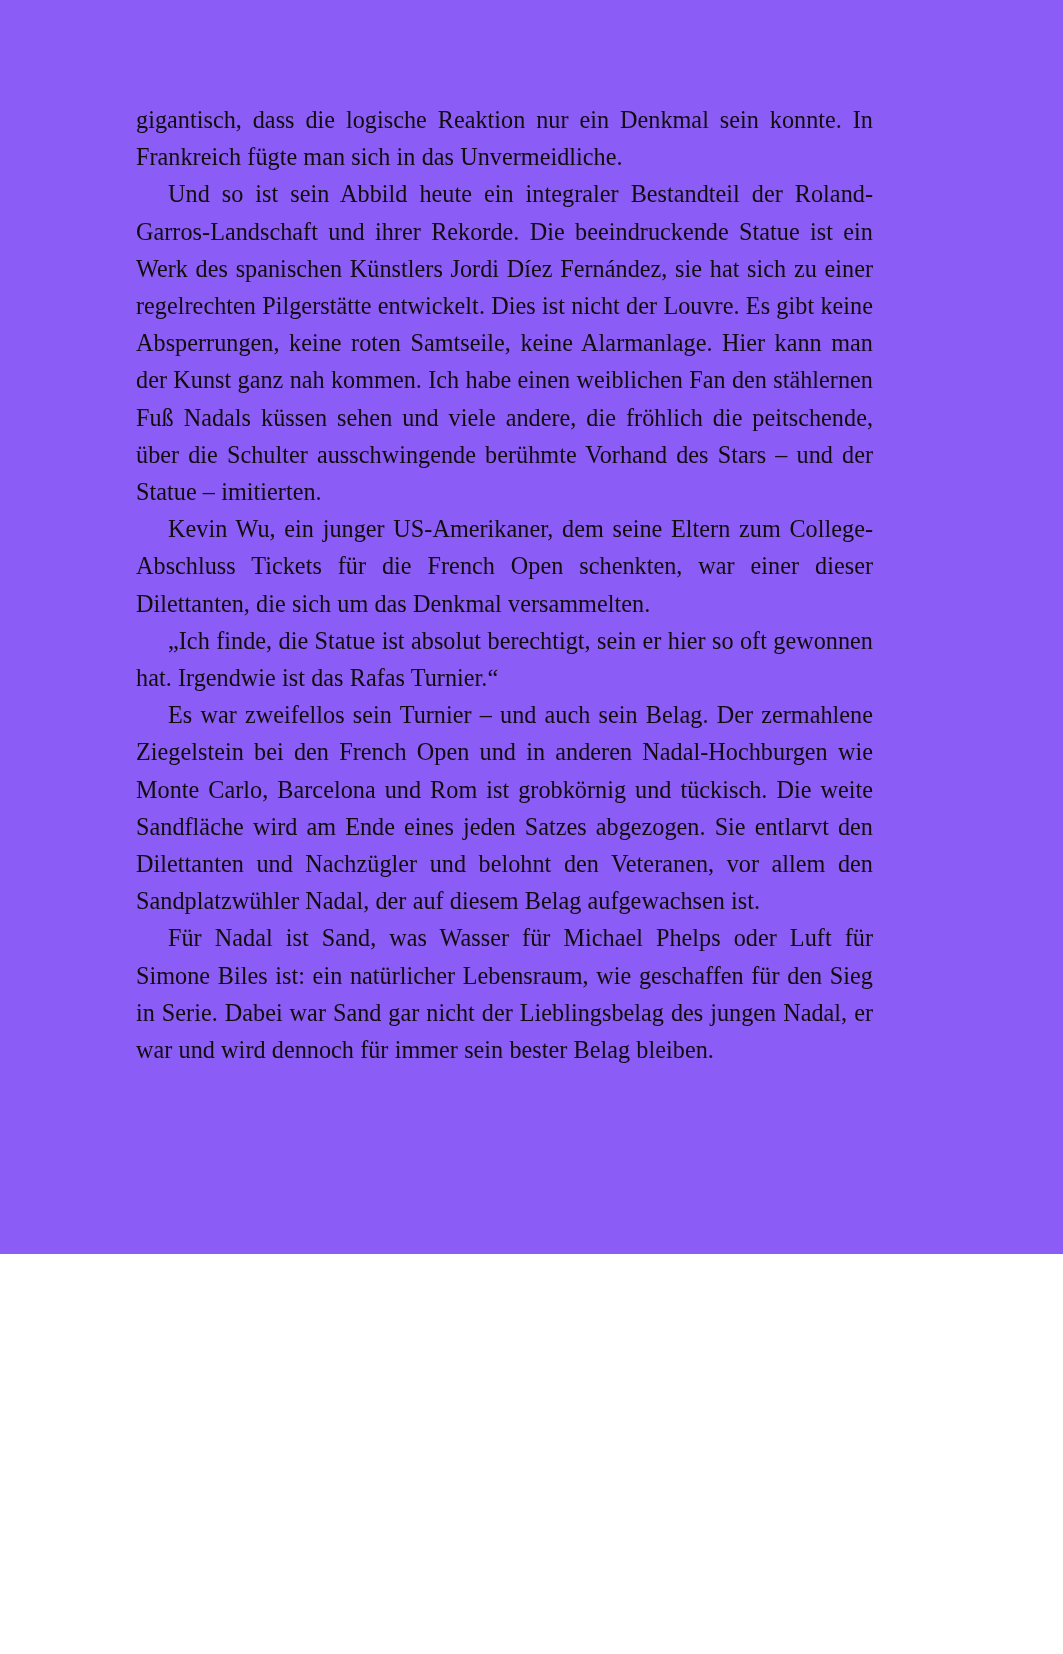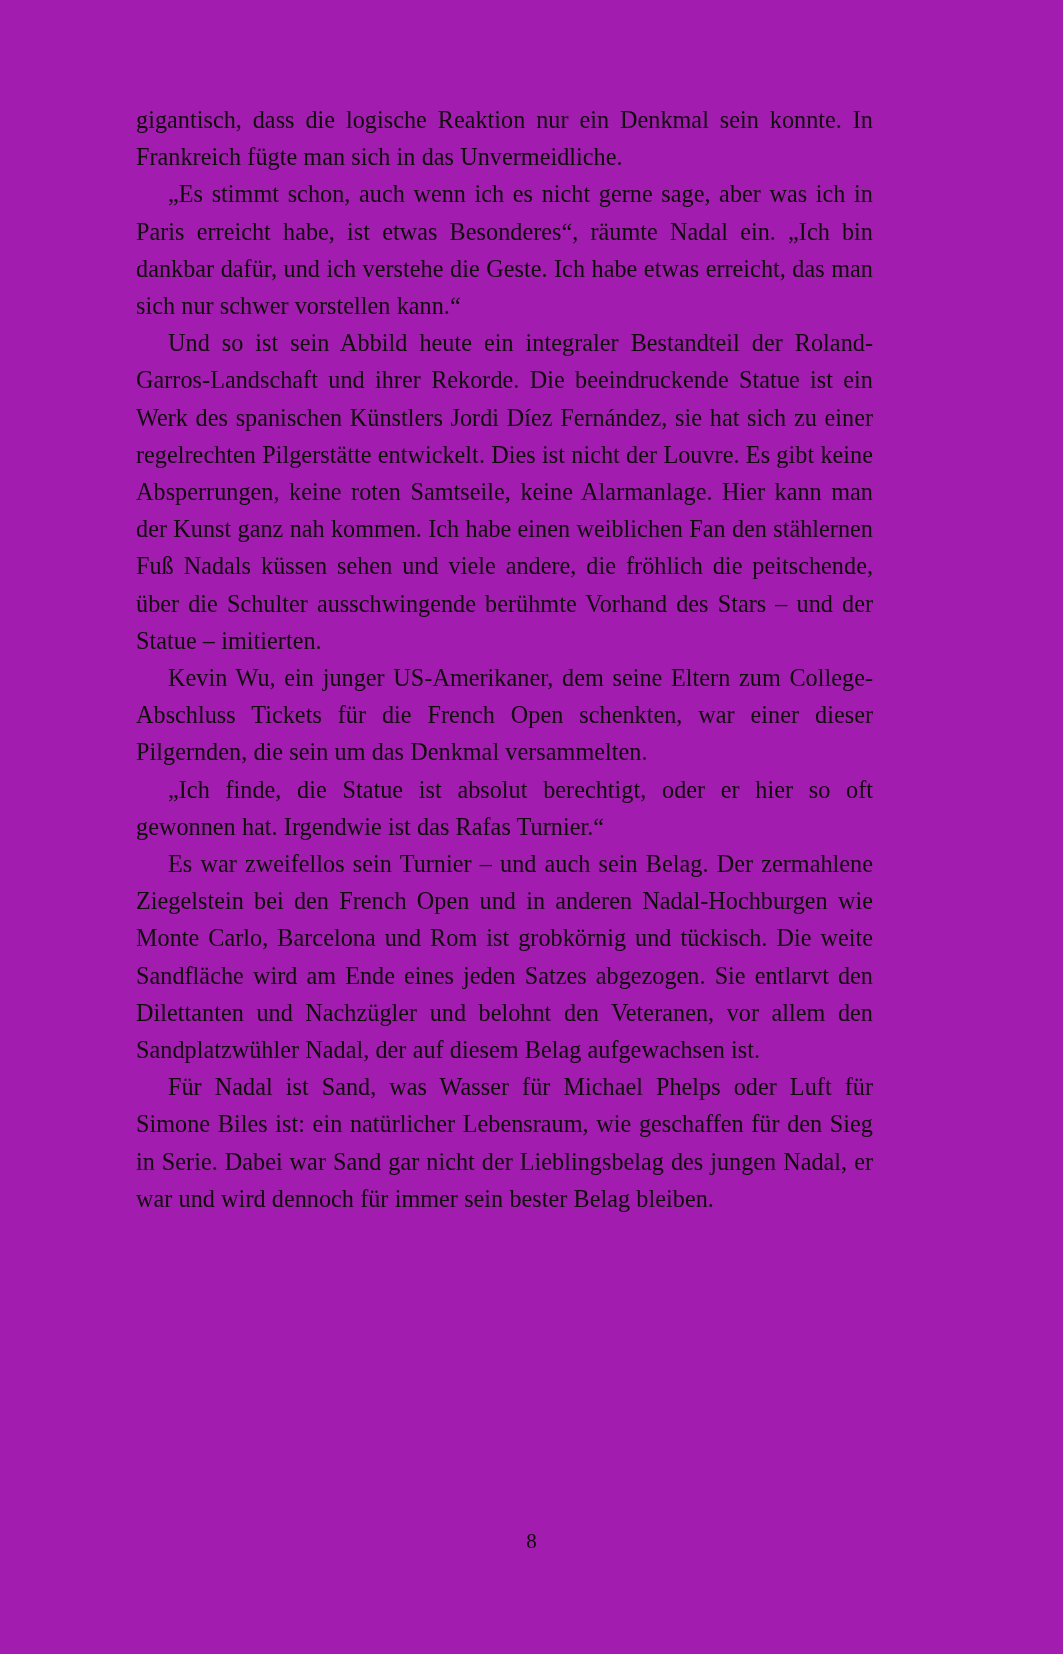--- a/index.html
+++ b/index.html
@@ -5,23 +5,23 @@
 <style>
   html, body {
     margin: 0;
     padding: 0;
     background: #ffffff;
   }
 
   .page {
     position: relative;
     width: 1063px;
-    height: 1654px;
+    height: 1254px;
     margin: 0 auto;
-    background: #a21caf;
+    background: #8b5cf6;
     overflow: hidden;
     box-sizing: border-box;
   }
 
   .text-block {
     position: absolute;
     left: 136px;
     top: 101px;
     width: 737px;
   }
@@ -68,27 +68,26 @@
 </style>
 </head>
 <body>
 
 <div class="page">
 
   <div class="text-block">
 
     <p class="para noindent">gigantisch, dass die logische Reaktion nur ein Denkmal sein konnte. In Frankreich fügte man sich in das Unvermeidliche.</p>
 
-    <p class="para indent">„Es stimmt schon, auch wenn ich es nicht gerne sage, aber was ich in Paris erreicht habe, ist etwas Besonderes“, räumte Nadal ein. „Ich bin dankbar dafür, und ich verstehe die Geste. Ich habe etwas erreicht, das man sich nur schwer vorstellen kann.“</p>
 
     <p class="para indent">Und so ist sein Abbild heute ein integraler Bestandteil der Roland-Garros-Landschaft und ihrer Rekorde. Die beeindruckende Statue ist ein Werk des spanischen Künstlers Jordi Díez Fernández, sie hat sich zu einer regelrechten Pilgerstätte entwickelt. Dies ist nicht der Louvre. Es gibt keine Absperrungen, keine roten Samtseile, keine Alarmanlage. Hier kann man der Kunst ganz nah kommen. Ich habe einen weiblichen Fan den stählernen Fuß Nadals küssen sehen und viele andere, die fröhlich die peitschende, über die Schulter ausschwingende berühmte Vorhand des Stars – und der Statue – imitierten.</p>
 
-    <p class="para indent">Kevin Wu, ein junger US-Amerikaner, dem seine Eltern zum College-Abschluss Tickets für die French Open schenkten, war einer dieser Pilgernden, die sein um das Denkmal versammelten.</p>
+    <p class="para indent">Kevin Wu, ein junger US-Amerikaner, dem seine Eltern zum College-Abschluss Tickets für die French Open schenkten, war einer dieser Dilettanten, die sich um das Denkmal versammelten.</p>
 
-    <p class="para indent">„Ich finde, die Statue ist absolut berechtigt, oder er hier so oft gewonnen hat. Irgendwie ist das Rafas Turnier.“</p>
+    <p class="para indent">„Ich finde, die Statue ist absolut berechtigt, sein er hier so oft gewonnen hat. Irgendwie ist das Rafas Turnier.“</p>
 
     <p class="para indent">Es war zweifellos sein Turnier – und auch sein Belag. Der zermahlene Ziegelstein bei den French Open und in anderen Nadal-Hochburgen wie Monte Carlo, Barcelona und Rom ist grobkörnig und tückisch. Die weite Sandfläche wird am Ende eines jeden Satzes abgezogen. Sie entlarvt den Dilettanten und Nachzügler und belohnt den Veteranen, vor allem den Sandplatzwühler Nadal, der auf diesem Belag aufgewachsen ist.</p>
 
     <p class="para indent">Für Nadal ist Sand, was Wasser für Michael Phelps oder Luft für Simone Biles ist: ein natürlicher Lebensraum, wie geschaffen für den Sieg in Serie. Dabei war Sand gar nicht der Lieblingsbelag des jungen Nadal, er war und wird dennoch für immer sein bester Belag bleiben.</p>
 
 
   </div>
 
   <div class="folio">8</div>
 

